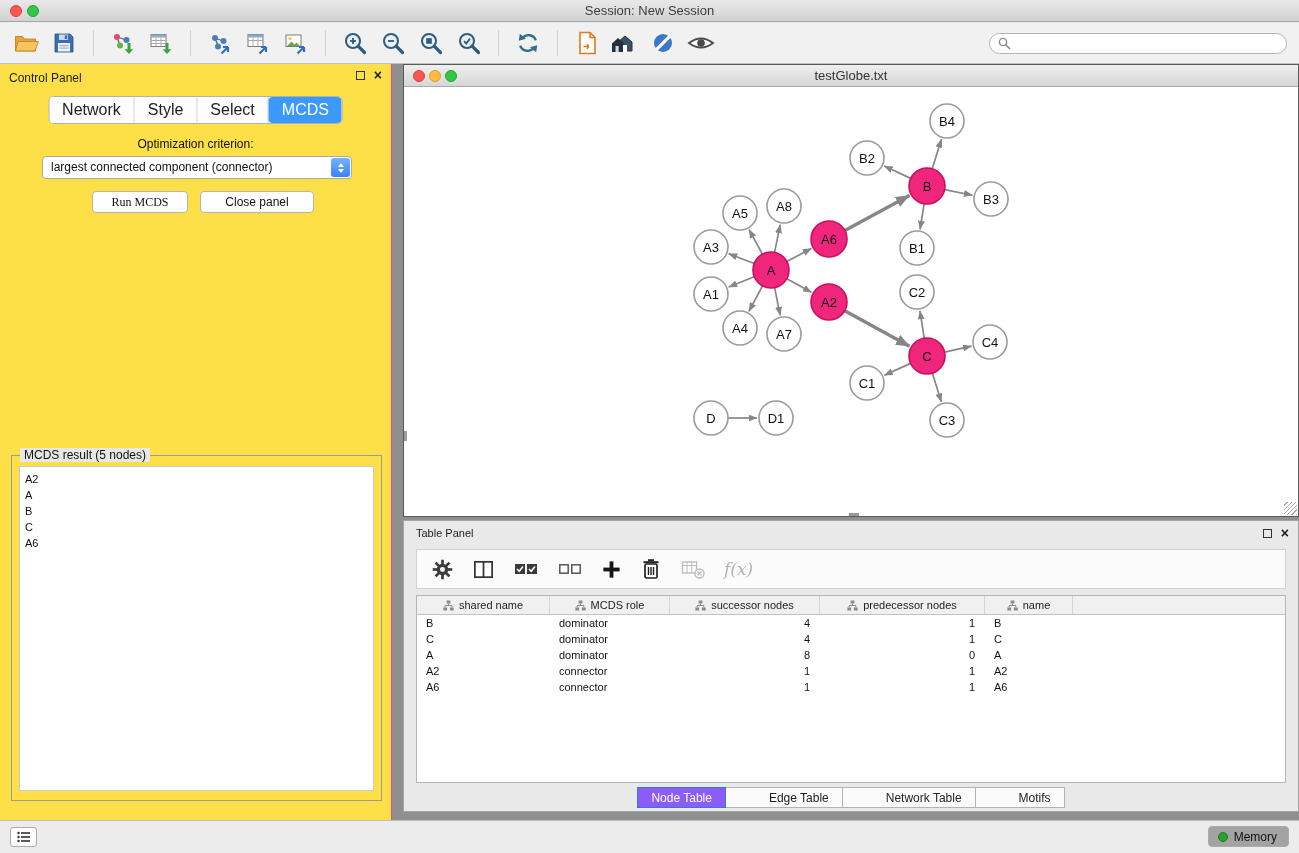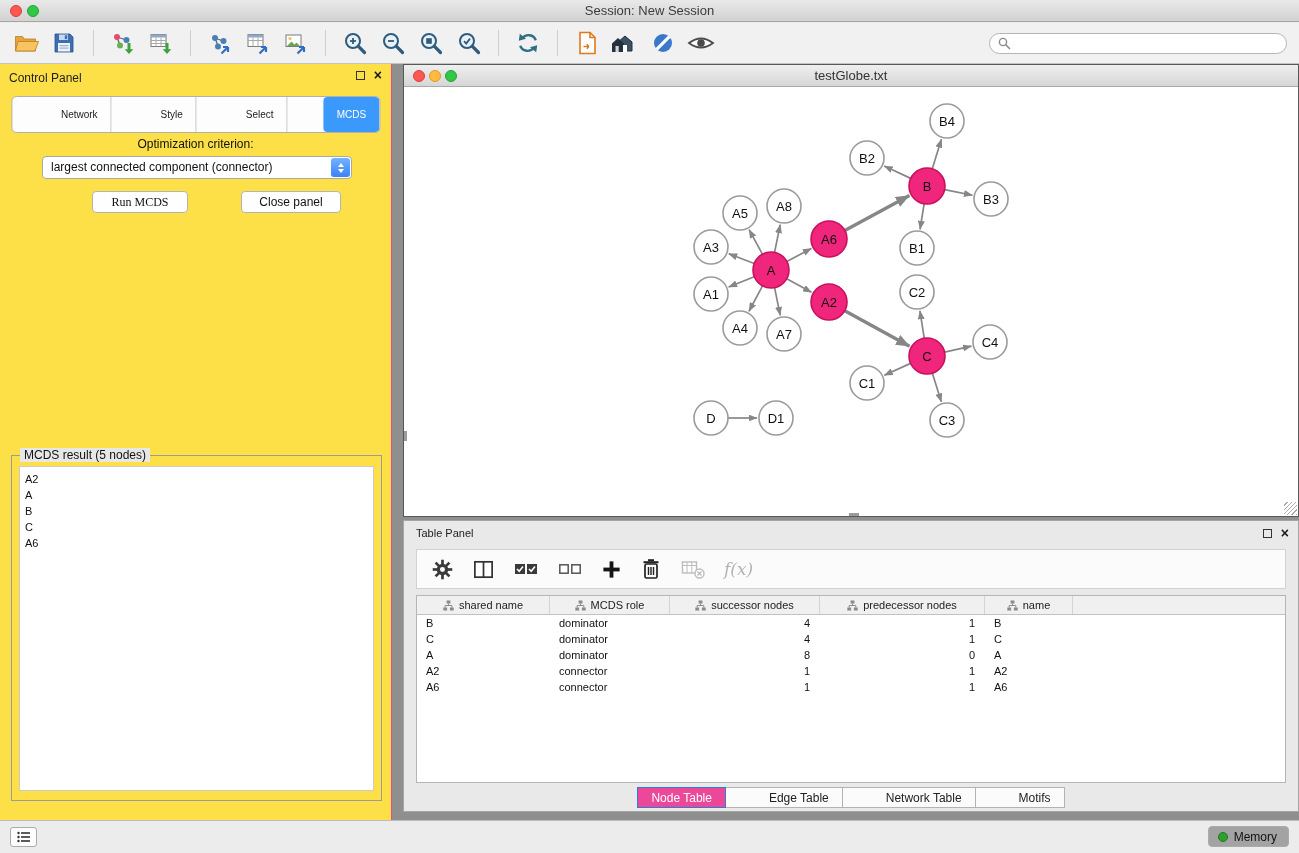--- a/index.html
+++ b/index.html
@@ -29,39 +29,39 @@
   
   .control-panel { position:absolute; left:0; top:64px; width:392px; height:756px; background:#fde047;
     border-right:1px solid #ec4899; }
   .panel-header { height:26px; position:relative; }
   .panel-title { position:absolute; left:9px; top:7px; font-size:12px; color:#1d1d1d; }
   .ph-icons { position:absolute; right:9px; top:5px; display:flex; gap:9px; align-items:center; }
   .float-box { width:9px; height:9px; border:1.5px solid #333; background:transparent; }
   .close-x { font-size:14px; font-weight:700; color:#1a1a1a; line-height:12px; }
   .segs { position:absolute; left:50%; transform:translateX(-50%); top:32px; display:flex;
     border:1px solid #b1b1b1; border-radius:5px; background:#fdfdfd; overflow:hidden; }
-  .seg { padding:12px 13px; font-size:10px; color:#222; border-right:1px solid #c9c9c9; background:#fdfdfd; white-space:nowrap;margin-left:36px; }
+  .seg { padding:4px 13px; font-size:16px; color:#222; border-right:1px solid #c9c9c9; background:#fdfdfd; white-space:nowrap; }
   .seg:last-child { border-right:none; }
   .seg.active { background:#3B99FC; color:#fff; border-radius:4px; }
   .opt-label { position:absolute; top:73px; left:0; right:0; text-align:center; font-size:12px; color:#111; }
   .combo { position:absolute; left:42px; top:92px; width:310px; height:23px; background:#fff;
     border:1px solid #a9a9a9; border-radius:4px; font-size:12px; color:#111; }
   .combo-text { display:block; line-height:21px; padding-left:8px; padding-right:24px;
     white-space:nowrap; overflow:hidden; }
   .combo-step { position:absolute; right:1px; top:1px; width:19px; height:19px; border-radius:3px;
     background:linear-gradient(#74b3fd,#3b82f7); display:flex; flex-direction:column; align-items:center;
     justify-content:center; gap:2px; }
   .arr-up { width:0; height:0; border-left:3.5px solid transparent; border-right:3.5px solid transparent;
     border-bottom:4.5px solid #fff; }
   .arr-dn { width:0; height:0; border-left:3.5px solid transparent; border-right:3.5px solid transparent;
     border-top:4.5px solid #fff; }
   .btn { position:absolute; height:22px; background:#fefefe; border:1px solid #b4b4b4; border-radius:4px;
     font-size:12px; color:#111; display:flex; align-items:center; justify-content:center; }
   .run-btn { left:92px; top:127px; width:96px;font-family:Liberation Serif, serif; }
-  .closep-btn { left:200px; top:127px; width:100px;margin-left:41px; }
+  .closep-btn { left:200px; top:127px; width:114px; }
   .fieldset { position:absolute; left:11px; top:391px; width:371px; height:346px; border:1px solid #9c9c9c; }
   .legend { position:absolute; left:8px; top:-8px; background:#e7e7e7; padding:0 4px; font-size:12px; color:#111; }
   .result-box { position:absolute; left:7px; top:10px; right:7px; bottom:9px; background:#fff;
     border:1px solid #cbcbcb; overflow:auto; padding:4px 5px; }
   .result-item { font-size:11px; color:#111; line-height:16px; }
 
   
   .desktop { position:absolute; left:392px; top:64px; width:907px; height:756px; background:#8f8f8f; }
 
   
@@ -91,21 +91,21 @@
   .thead { display:flex; height:19px; background:#f0f0f0; border-bottom:1px solid #c2c2c2; }
   .th { display:flex; align-items:center; justify-content:center; gap:5px; font-size:11px; color:#222;
     border-right:1px solid #d4d4d4; background:#f0f0f0; overflow:hidden; white-space:nowrap; }
   .th.filler { flex:1; border-right:none; }
   .tr { display:flex; height:16px; align-items:center; }
   .td { font-size:11px; color:#111; padding:0 10px 0 9px; white-space:nowrap; overflow:hidden; }
   .table-tabs { position:absolute; left:0; right:0; top:266px; display:flex; justify-content:center; }
   .btab { height:21px; padding:0 13px; display:flex; align-items:center; background:#fbfbfb;
     border:1px solid #b3b3b3; font-size:12px; color:#222; }
   .btab + .btab { border-left:none;padding-left:43px; }
-  .btab.active { background:#ec4899; color:#fff; border-color:#2f7dd1; }
+  .btab.active { background:#8b5cf6; color:#fff; border-color:#2f7dd1; }
 
   
   .statusbar { position:absolute; left:0; top:820px; width:1299px; height:33px; background:#ececec; border-top:1px solid #bcbcbc; }
   .status-left-btn { position:absolute; left:10px; top:6px; width:27px; height:20px; border:1px solid #ababab;
     border-radius:3px; background:#fdfdfd; display:flex; align-items:center; justify-content:center; }
   .memory-btn { position:absolute; right:10px; top:5px; height:21px; padding:0 11px 0 9px; border:1px solid #ababab;
     border-radius:4px; background:#a3a3a3; display:flex; align-items:center; gap:6px; font-size:12px; color:#111; }
   .mem-dot { width:10px; height:10px; border-radius:50%; background:#2DA02D; border:1px solid #1f7a1f; }
 </style>
 </head>

